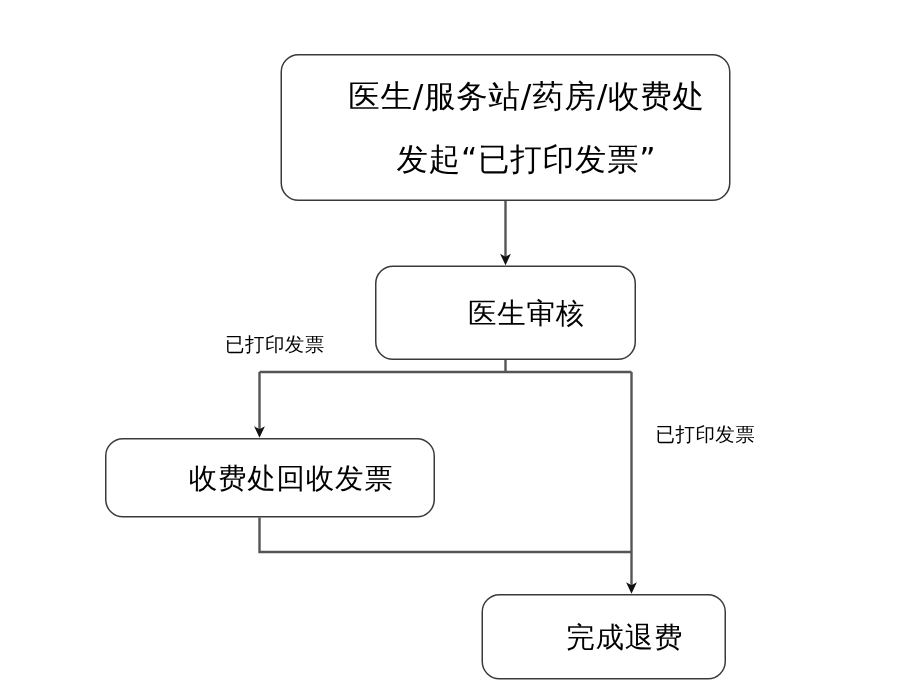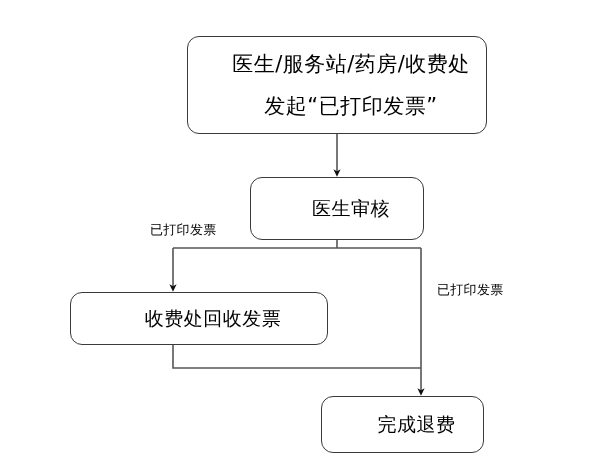--- a/index.html
+++ b/index.html
@@ -58,21 +58,21 @@
   #node-review {
     left: 250px;
     top: 177px;
     width: 174px;
     height: 63px;
     font-size: 19px;
   }
   #node-recycle {
     left: 70px;
     top: 292px;
-    width: 258px;
+    width: 220px;
     height: 53px;
     font-size: 19px;
   }
   #node-done {
     left: 321px;
     top: 396px;
     width: 163px;
     height: 57px;
     font-size: 19px;
   }

